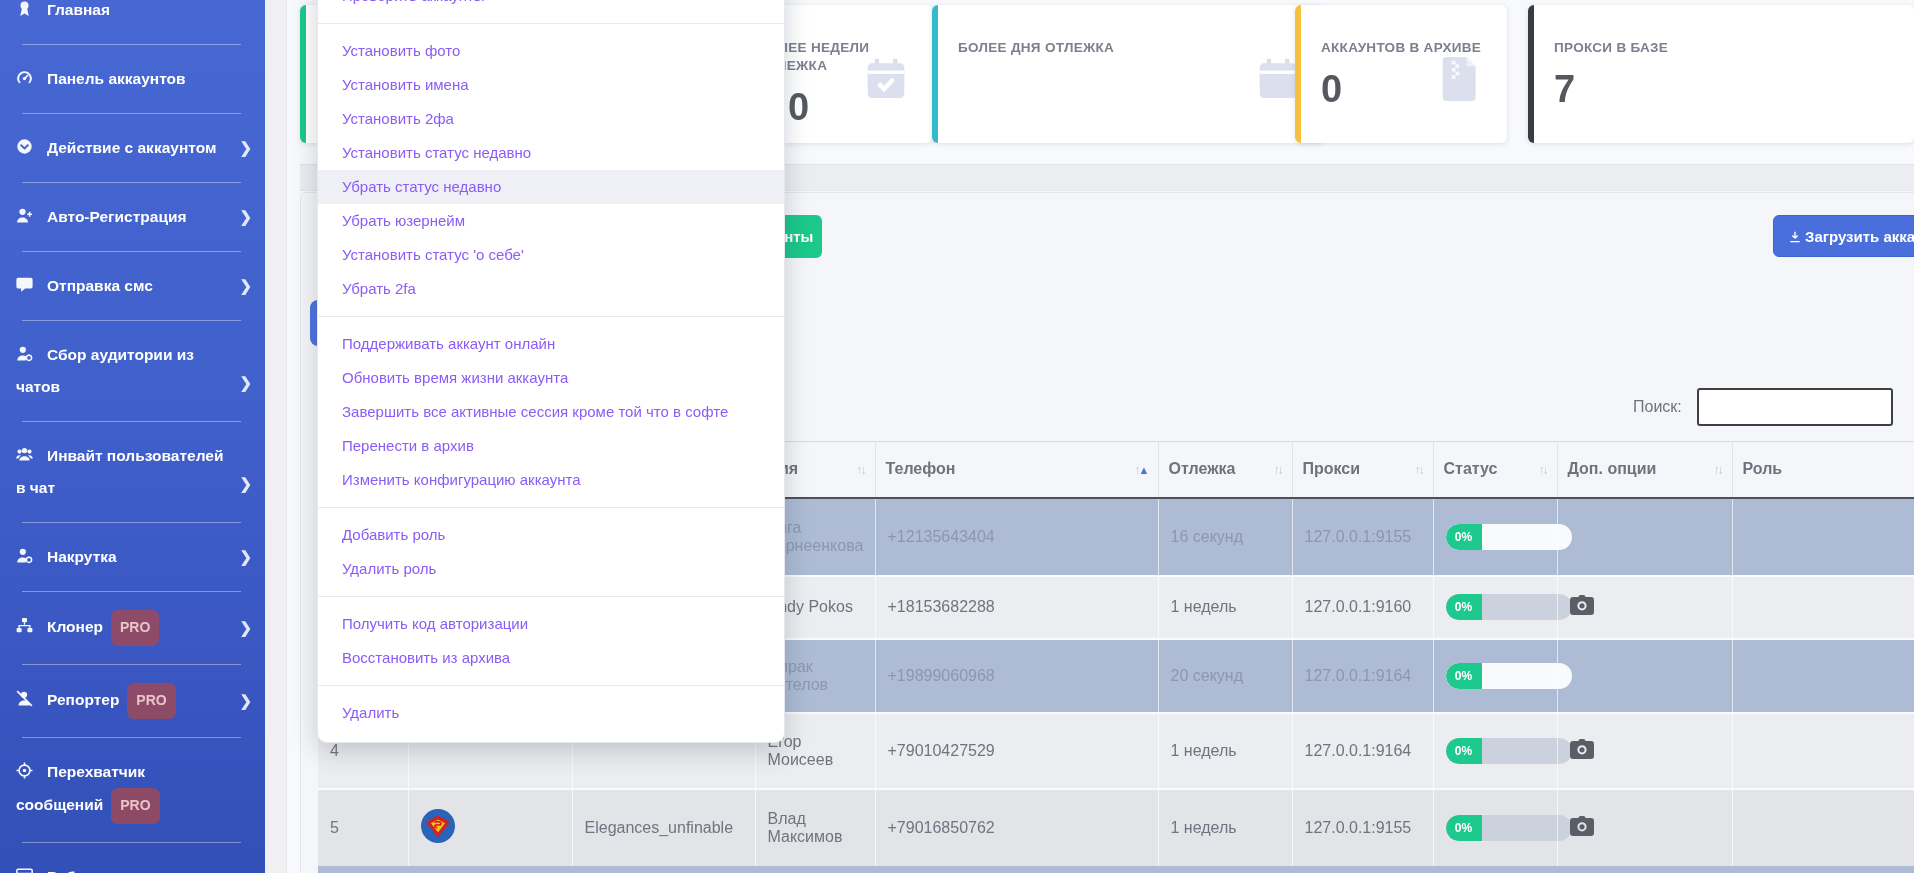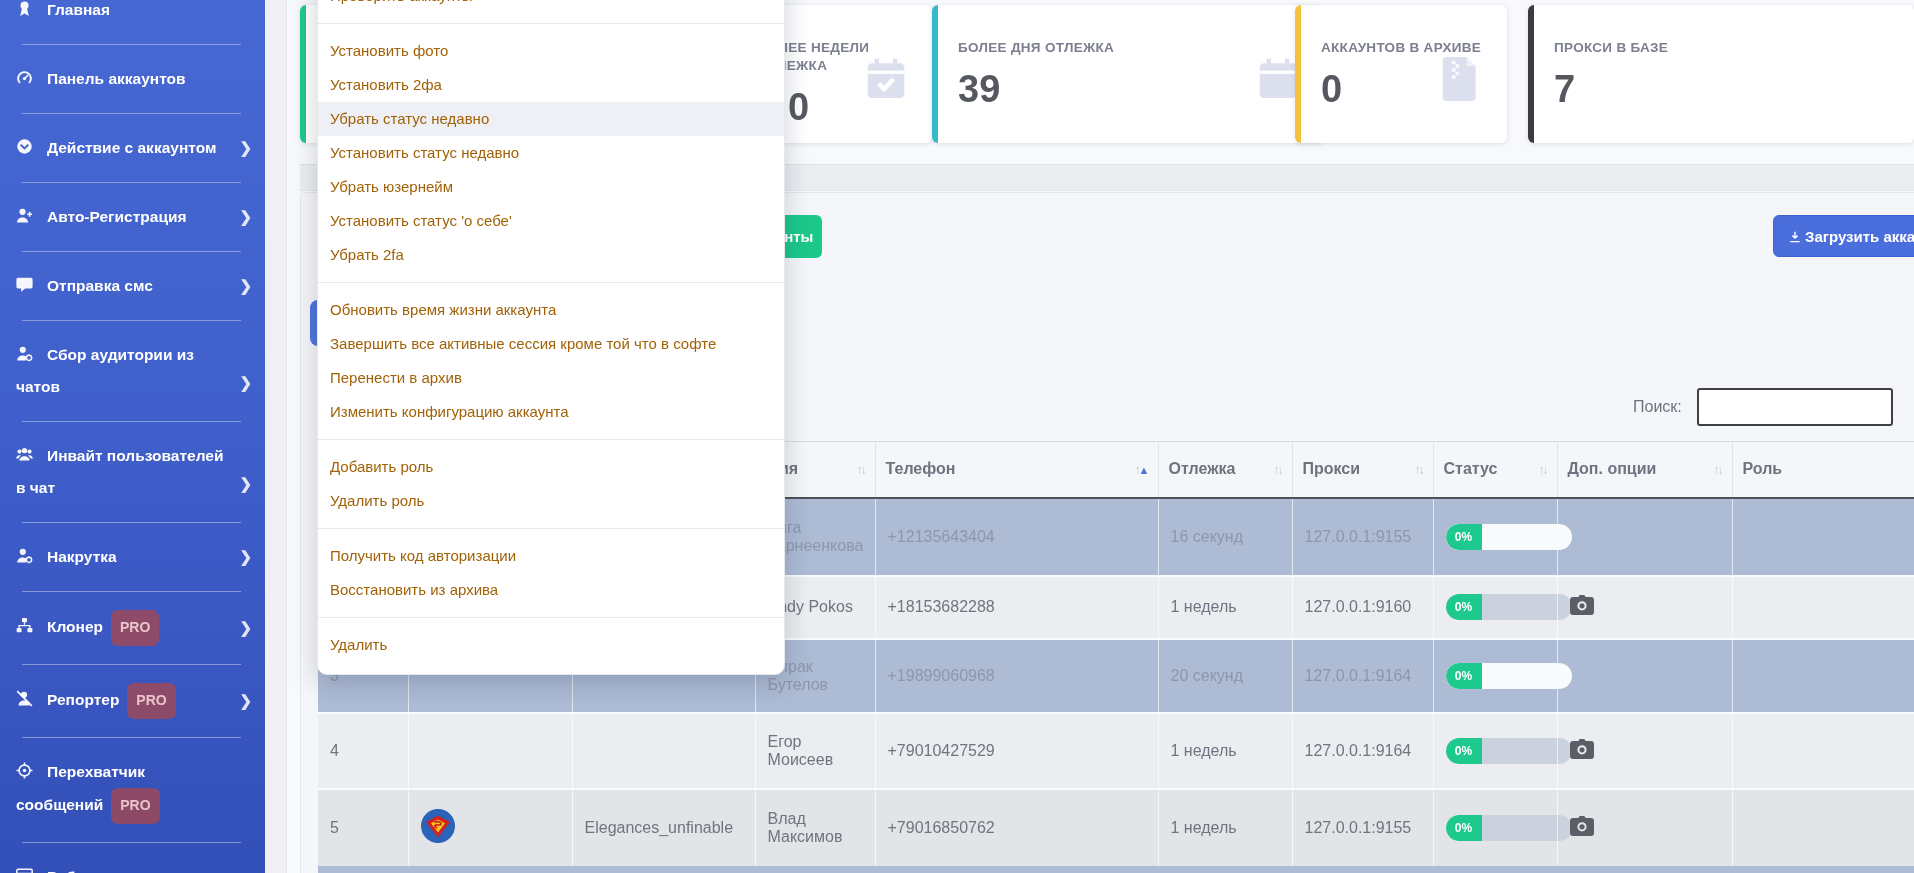--- a/index.html
+++ b/index.html
@@ -89,21 +89,21 @@
   .cam { width:24px; height:20px; color:#5a5e66; }
   .cam svg { width:24px; height:20px; fill:currentColor; }
   .avatar { width:34px; height:34px; }
 
   .row6 { position:absolute; left:31px; top:866px; width:1600px; height:8px; background:#adbbd5; }
 
   
   .menu { position:absolute; left:317px; top:-22px; width:468px; z-index:50;
     background:#fff; border:1px solid #e6e8ef; border-radius:0 0 10px 10px;
     box-shadow:0 8px 26px rgba(40,50,70,.22); padding-bottom:12px; }
-  .m-item { height:34px; line-height:34px; padding:0 12px; font-size:15px; color:#a16207;
+  .m-item { height:34px; line-height:34px; padding:0 24px; font-size:15px; color:#8b5cf6;
     cursor:pointer; white-space:nowrap; overflow:hidden; }
   .m-item.hover { background:#eef0f6; }
   .m-div { border:0; border-top:1px solid #e7e9f0; margin:10px 0; }
 </style>
 </head>
 <body>
 
 <aside class="sidebar">
   <div class="side-list">
       <div class="side-item"><span class="icon"><svg viewBox="0 0 17 17">
@@ -195,21 +195,20 @@
         <span class="c-icon"><svg viewBox="0 0 24 24">
             <path d="M7 1v3M17 1v3" stroke="currentColor" stroke-width="2.4" fill="none"></path>
             <rect x="2" y="3.4" width="20" height="19" rx="2.4"></rect>
             <rect x="2" y="7.4" width="20" height="1.8" fill="#fff"></rect>
             <path d="M8 14.5l3 3 5-5.5" stroke="#fff" stroke-width="2.4" fill="none"></path>
           </svg></span>
       </div>
       <div class="card">
         <div class="accent" style="background: rgb(54, 185, 204);"></div>
         <div class="c-label">БОЛЕЕ ДНЯ ОТЛЕЖКА</div>
-        <div class="c-value">39</div>
         <span class="c-icon"><svg viewBox="0 0 24 24">
             <path d="M7 1v3M17 1v3" stroke="currentColor" stroke-width="2.4" fill="none"></path>
             <rect x="2" y="3.4" width="20" height="19" rx="2.4"></rect>
             <rect x="2" y="7.4" width="20" height="1.8" fill="#fff"></rect>
           </svg></span>
       </div>
       <div class="card">
         <div class="accent" style="background: rgb(246, 194, 62);"></div>
         <div class="c-label">АККАУНТОВ В АРХИВЕ</div>
         <div class="c-value">0</div>
@@ -362,27 +361,29 @@
         </tbody>
     </table>
   </div>
   <div class="row6"></div>
 </main>
 
 <nav class="menu">
     <div class="m-item">Проверить аккаунты</div>
     <hr class="m-div">
     <div class="m-item">Установить фото</div>
+    <div class="m-item">Установить имена</div>
     <div class="m-item">Установить 2фа</div>
+    <div class="m-item">Установить статус недавно</div>
     <div class="m-item hover">Убрать статус недавно</div>
-    <div class="m-item">Установить статус недавно</div>
     <div class="m-item">Убрать юзернейм</div>
     <div class="m-item">Установить статус 'о себе'</div>
     <div class="m-item">Убрать 2fa</div>
     <hr class="m-div">
+    <div class="m-item">Поддерживать аккаунт онлайн</div>
     <div class="m-item">Обновить время жизни аккаунта</div>
     <div class="m-item">Завершить все активные сессия кроме той что в софте</div>
     <div class="m-item">Перенести в архив</div>
     <div class="m-item">Изменить конфигурацию аккаунта</div>
     <hr class="m-div">
     <div class="m-item">Добавить роль</div>
     <div class="m-item">Удалить роль</div>
     <hr class="m-div">
     <div class="m-item">Получить код авторизации</div>
     <div class="m-item">Восстановить из архива</div>

